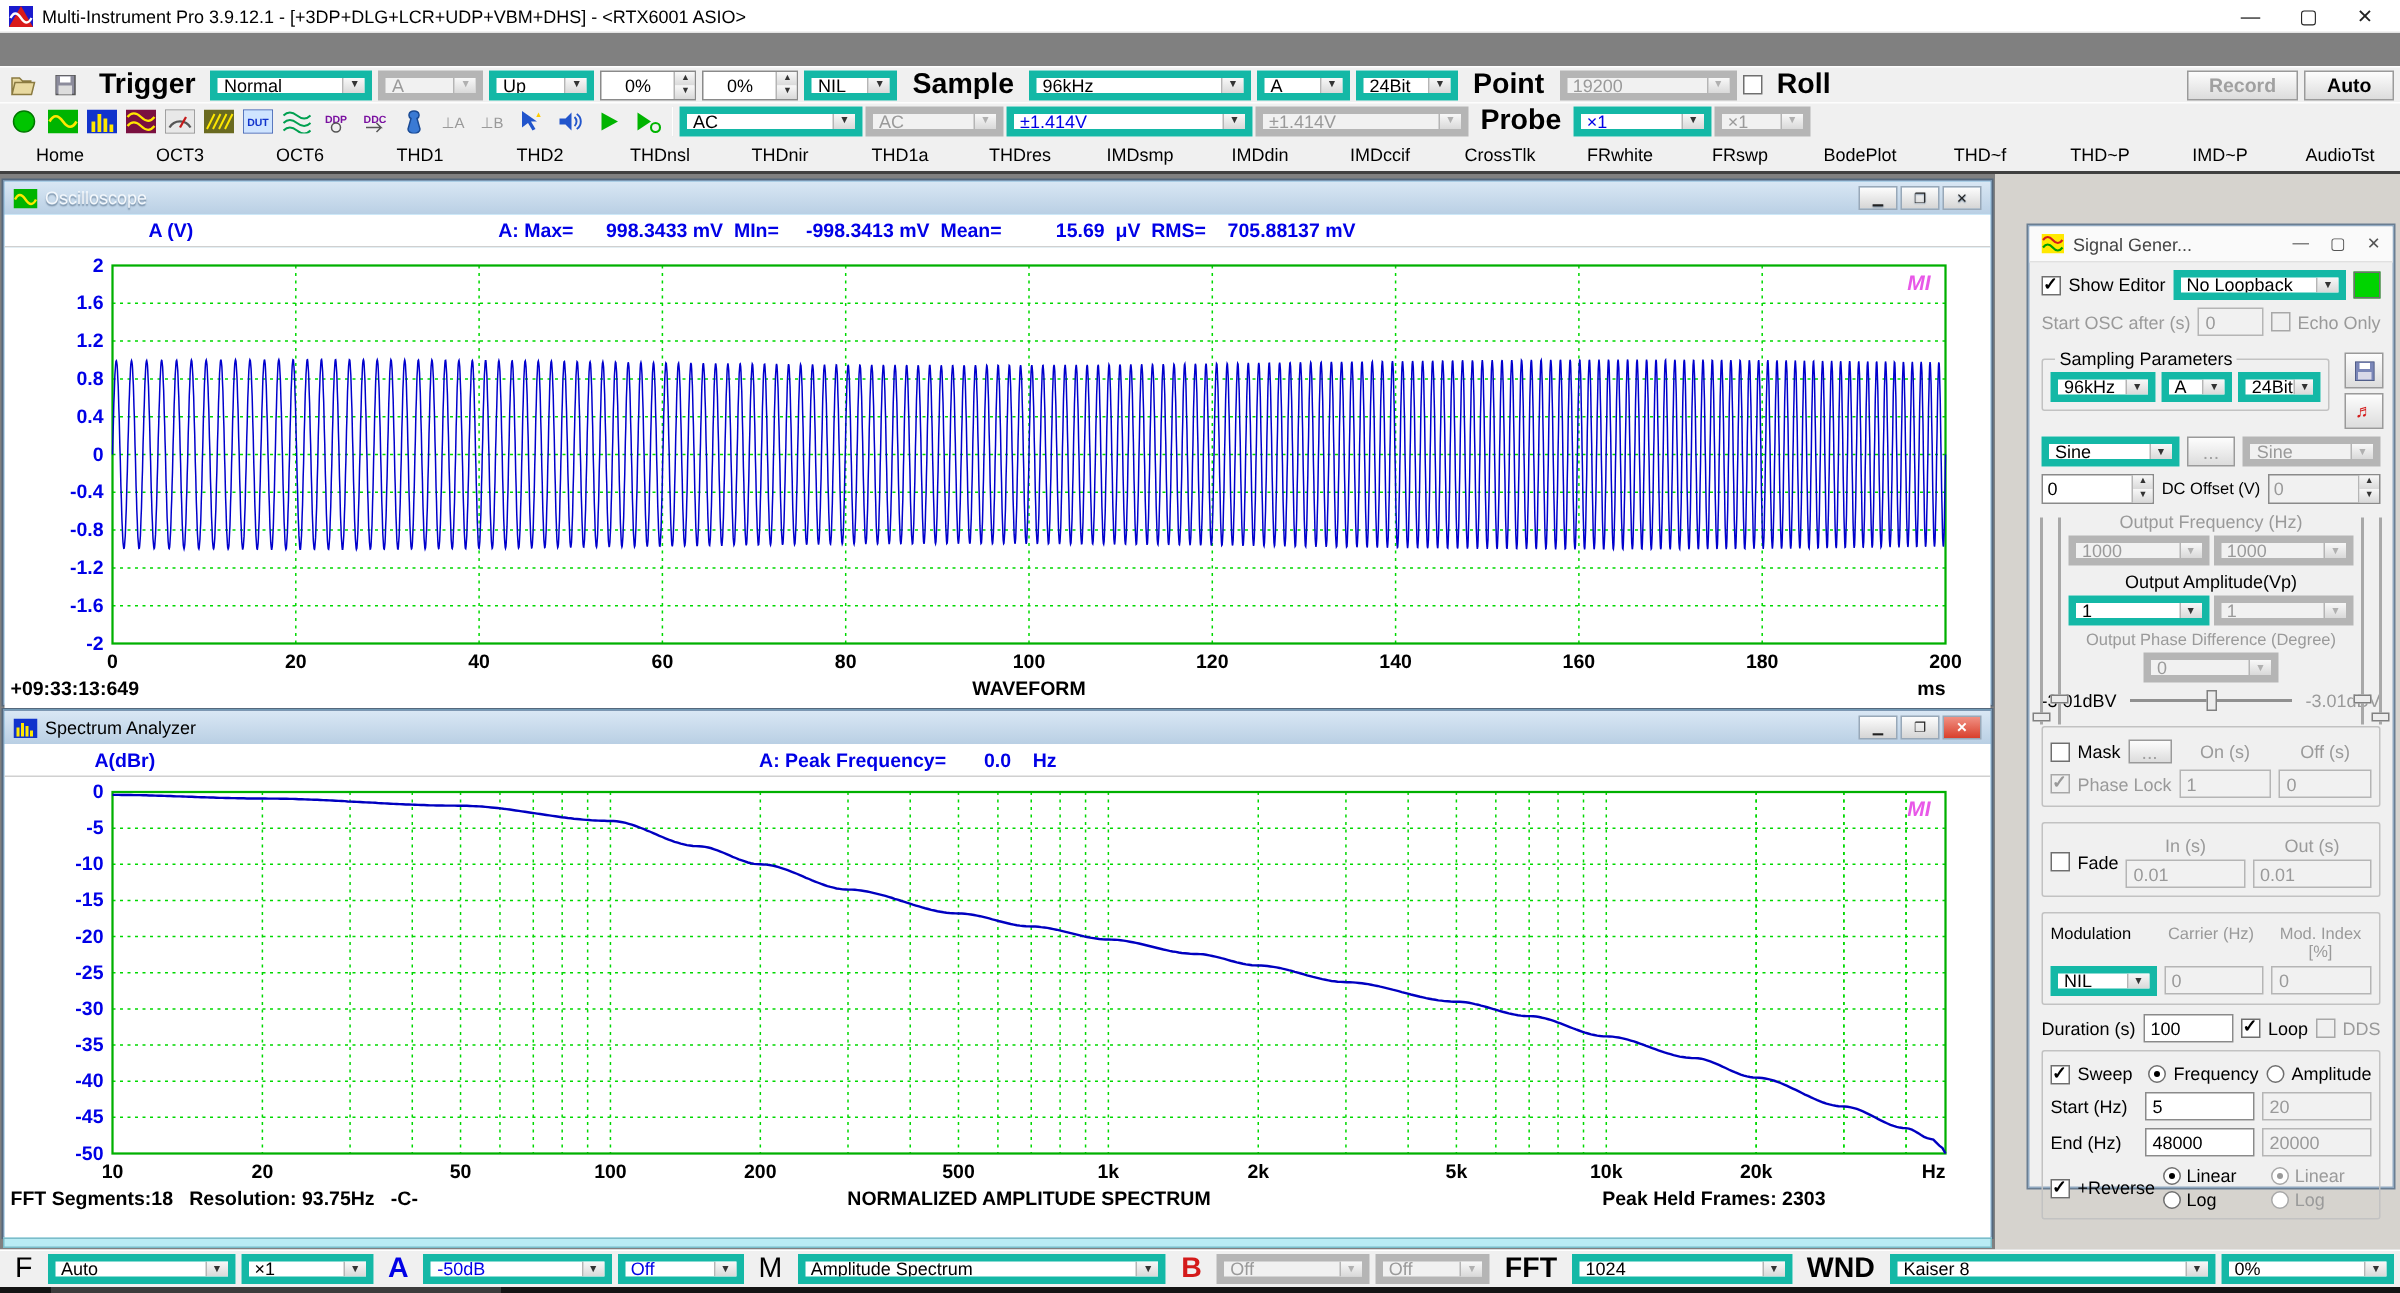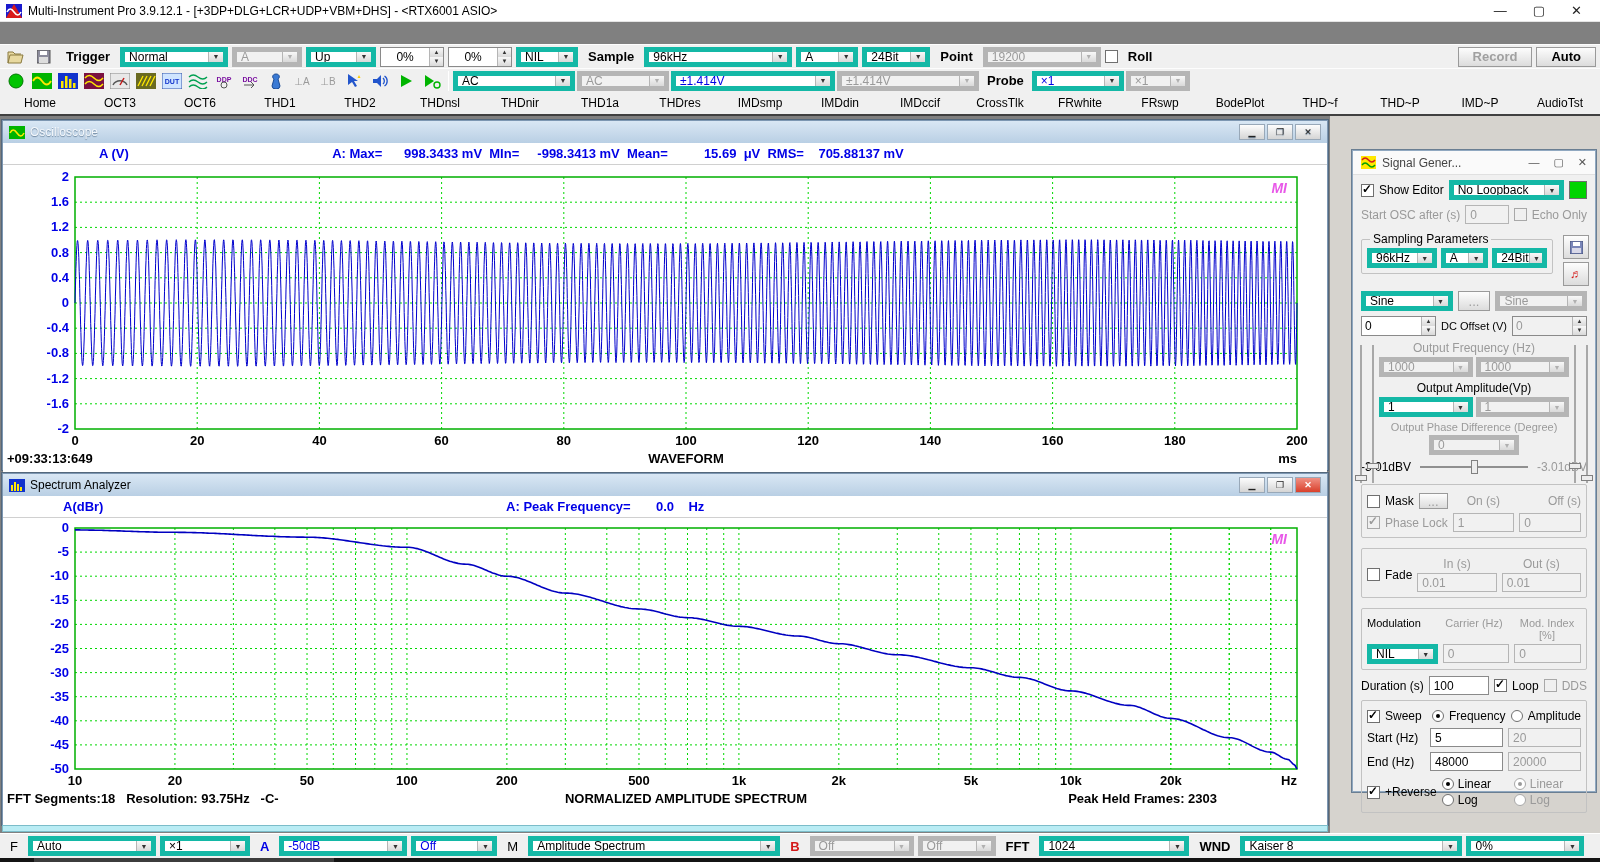--- a/index.html
+++ b/index.html
@@ -8,21 +8,21 @@
   
   #titlebar{position:absolute;left:0;top:0;width:1600px;height:22px;background:#ffffff;display:flex;align-items:center;padding:0 6px;gap:6px;border-bottom:1px solid #e4e4e4;}
   #titlebar .t-buttons{margin-left:auto;display:flex;gap:26px;padding-right:12px;font-size:13px;color:#222;}
   #menubar{position:absolute;left:0;top:22px;width:1600px;height:22px;background:#f0f0f0;display:flex;align-items:center;padding-left:4px;}
   #menubar span{padding:3px 10px;}
   .tb{position:absolute;left:0;width:1600px;height:24px;background:#f0f0f0;display:flex;align-items:center;gap:4px;padding:0 4px;border-top:1px solid #fdfdfd;}
   #toolbar1{top:44px;}
   #toolbar2{top:68px;gap:2px;}
   #tabrow{position:absolute;left:0;top:92px;width:1600px;height:24px;background:#f0f0f0;display:flex;align-items:center;border-bottom:2px solid #404040;}
   #tabrow .tab{flex:1;text-align:center;padding:4px 0;}
-  .lbl{font-weight:bold;font-size:13px;padding:0 6px;white-space:nowrap;}
+  .lbl{font-weight:bold;font-size:19px;padding:0 6px;white-space:nowrap;}
   .lbl.plain{font-weight:normal;}
   .combo{display:flex;align-items:center;justify-content:space-between;background:#fff;border:5px solid #14b8a6;height:20px;font-size:12px;padding-left:4px;white-space:nowrap;overflow:hidden;}
   .combo .arr{width:15px;align-self:stretch;background:linear-gradient(#f8f8f8,#d9d9d9);border-left:1px solid #b5b5b5;display:flex;align-items:center;justify-content:center;font-size:7px;color:#333;flex:0 0 15px;}
   .combo.gray{background:#f1f1f1;color:#9a9a9a;border-color:#b5b5b5;}
   .combo.gray .arr{color:#b0b0b0;}
   .combo.blue{color:#0000e6;}
   .spin{display:flex;height:20px;border:1px solid #8a8a8a;background:#fff;}
   .spin .val{width:48px;display:flex;align-items:center;justify-content:center;}
   .spin .ud{width:14px;display:flex;flex-direction:column;border-left:1px solid #b5b5b5;}
   .spin .ud div{flex:1;font-size:6px;line-height:9px;text-align:center;background:linear-gradient(#f8f8f8,#d9d9d9);color:#333;}
@@ -647,21 +647,21 @@
           </div>
         <span class="dim">-3.01dBV</span>
       </div>
 
       <div class="grp">
         <div style="display:flex;align-items:center;gap:5px">
           <span class="cb"></span>
           <span>Mask</span>
           <button class="btn dim" style="padding:0 8px;height:16px;font-weight:normal">...</button>
           <span class="dim" style="flex:1;text-align:center">On (s)</span>
-          <span class="dim" style="flex:1;text-align:right">Off (s)</span>
+          <span class="dim" style="flex:1;text-align:center">Off (s)</span>
         </div>
         <div style="display:flex;align-items:center;gap:5px;margin-top:4px">
           <span class="cb dis on"></span>
           <span class="dim">Phase Lock</span>
           <div class="inp gray" style="flex:1">1</div>
           <div class="inp gray" style="flex:1">0</div>
         </div>
       </div>
 
       <div class="grp">

